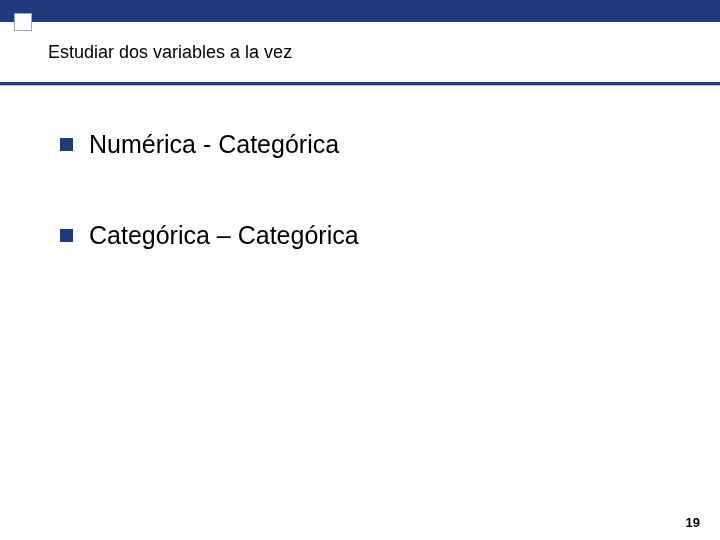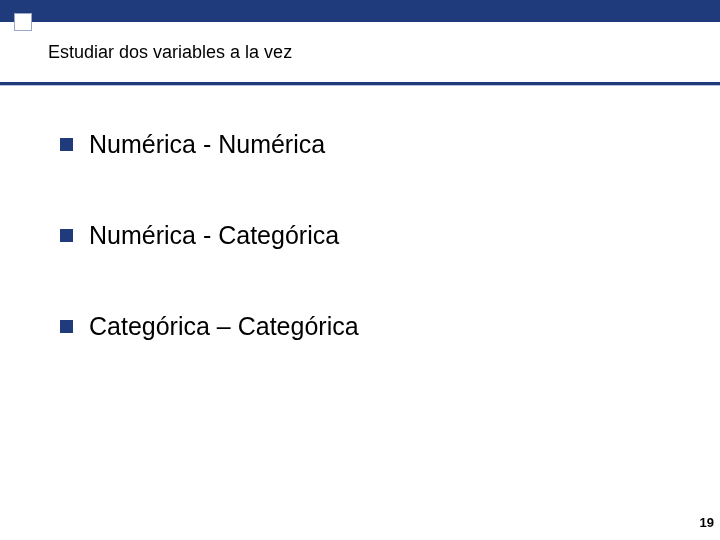--- a/index.html
+++ b/index.html
@@ -70,43 +70,39 @@
   .bullet-square {
     width: 13px;
     height: 13px;
     background: #1f3b7b;
     margin-right: 16px;
     flex-shrink: 0;
   }
   .page-number {
     position: absolute;
     bottom: 10px;
-    right: 6px;
+    right: 20px;
     font-size: 13px;
     font-weight: bold;
     color: #000000;
   }
 </style>
 </head>
 <body>
 
 <div class="top-bar"></div>
 <div class="accent-square"></div>
 
 <div class="title">Estudiar dos variables a la vez</div>
 <div class="underline-dark"></div>
 <div class="underline-light"></div>
 
 <div class="content">
   <div class="bullet-item">
     <div class="bullet-square"></div>
-    <span>Numérica - Numérica</span>
-  </div>
-  <div class="bullet-item">
-    <div class="bullet-square"></div>
     <span>Numérica - Categórica</span>
   </div>
   <div class="bullet-item">
     <div class="bullet-square"></div>
     <span>Categórica – Categórica</span>
   </div>
 </div>
 
 <div class="page-number">19</div>
 

